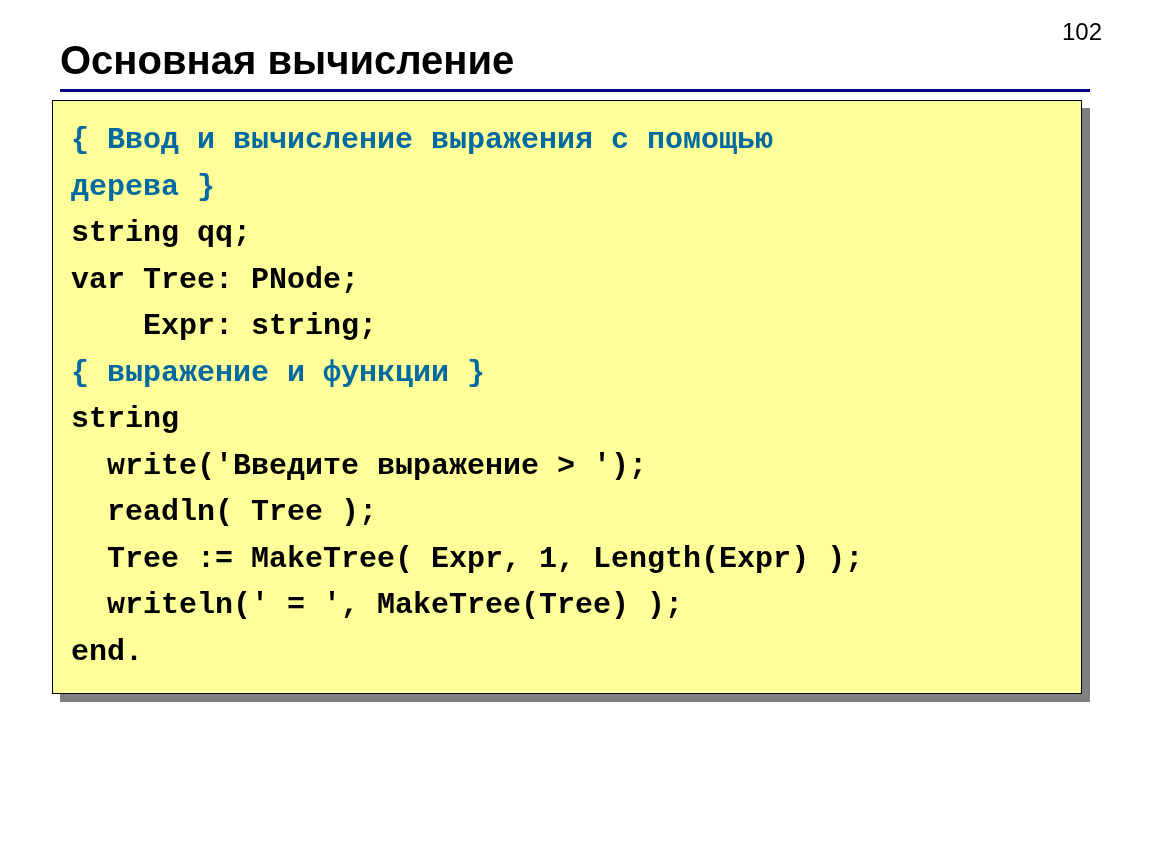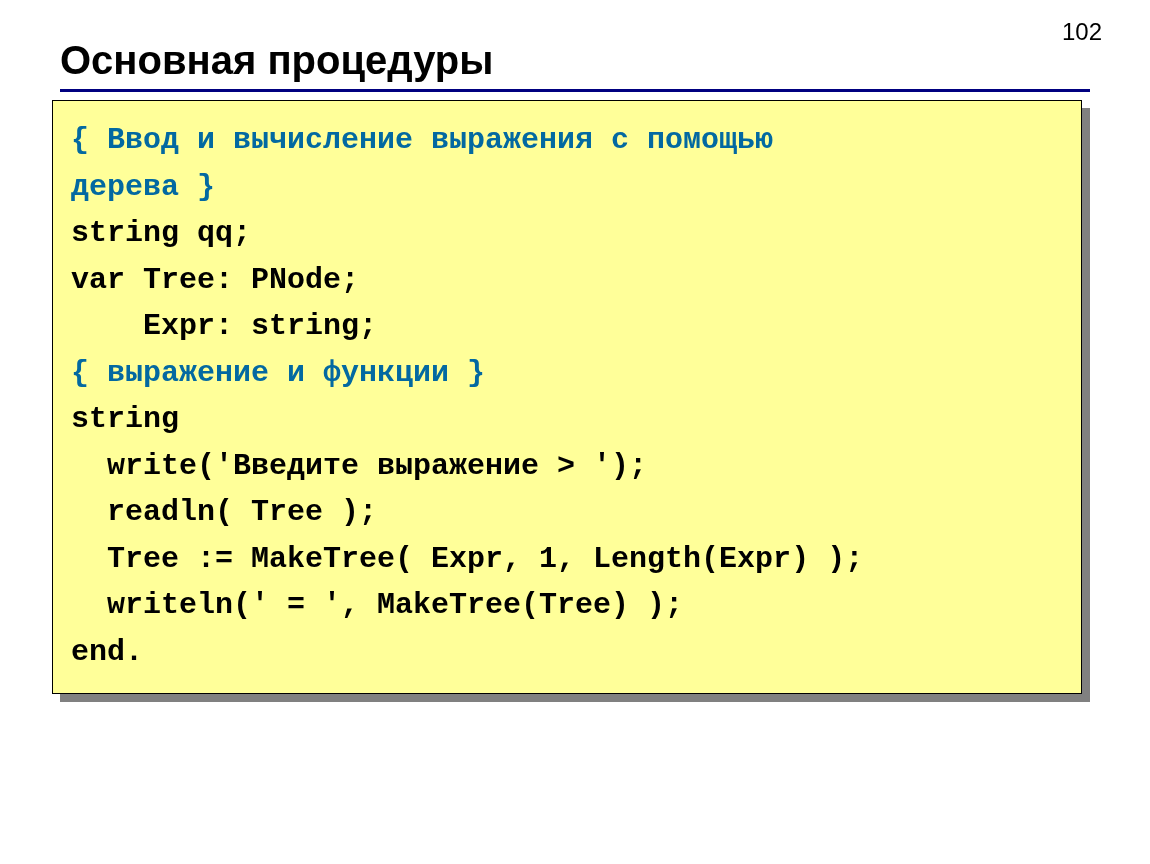--- a/index.html
+++ b/index.html
@@ -58,21 +58,21 @@
   }
   .comment {
     color: #0369a1;
   }
 </style>
 </head>
 <body>
 
 <div class="slide">
   <div class="page-number">102</div>
-  <div class="title">Основная процедуры</div>
+  <div class="title">Основная вычисление</div>
   <hr class="title-rule">
   <div class="code-box-shadow">
     <div class="code-box"><span class="comment">{ Ввод и вычисление выражения с помощью</span>
 <span class="comment">дерева }</span>
 <span>string qq;</span>
 <span>var Tree: PNode;</span>
 <span>    Expr: string;</span>
 <span class="comment">{ выражение и функции }</span>
 <span>string</span>
 <span>  write('Введите выражение &gt; ');</span>

